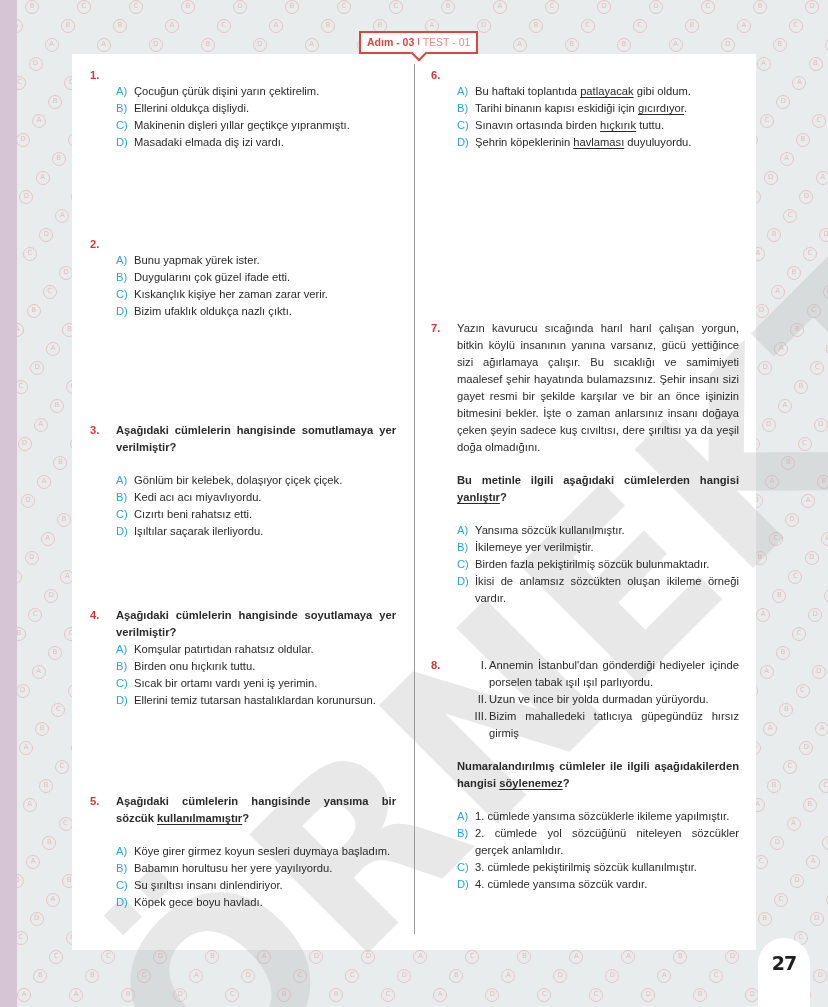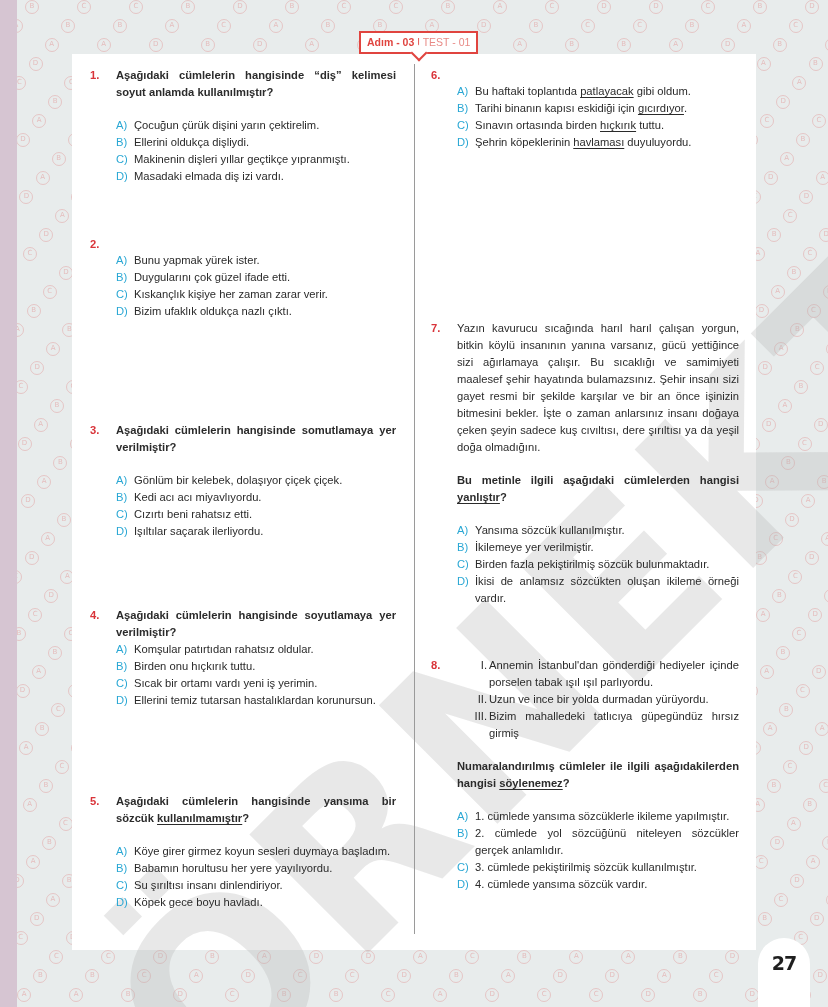--- a/index.html
+++ b/index.html
@@ -950,21 +950,20 @@
   <span class="step">Adım - 03</span>
   <span class="sep">|</span>
   <span class="test">TEST - 01</span>
   <div class="notch"></div>
 </div>
 
 <div class="divider"></div>
 
 <div class="q" style="left:90px; top:67px; width:306px;">
   <span class="num">1.</span>
-  <div class="stem">Aşağıdaki cümlelerin hangisinde “diş” kelimesi soyut anlamda kullanılmıştır?</div>
   <ul class="opts gap8">
     <li><span class="lt">A)</span><span>Çocuğun çürük dişini yarın çektirelim.</span></li>
     <li><span class="lt">B)</span><span>Ellerini oldukça dişliydi.</span></li>
     <li><span class="lt">C)</span><span>Makinenin dişleri yıllar geçtikçe yıpranmıştı.</span></li>
     <li><span class="lt">D)</span><span>Masadaki elmada diş izi vardı.</span></li>
   </ul>
 </div>
 
 <div class="q" style="left:90px; top:236px; width:306px;">
   <span class="num">2.</span>

